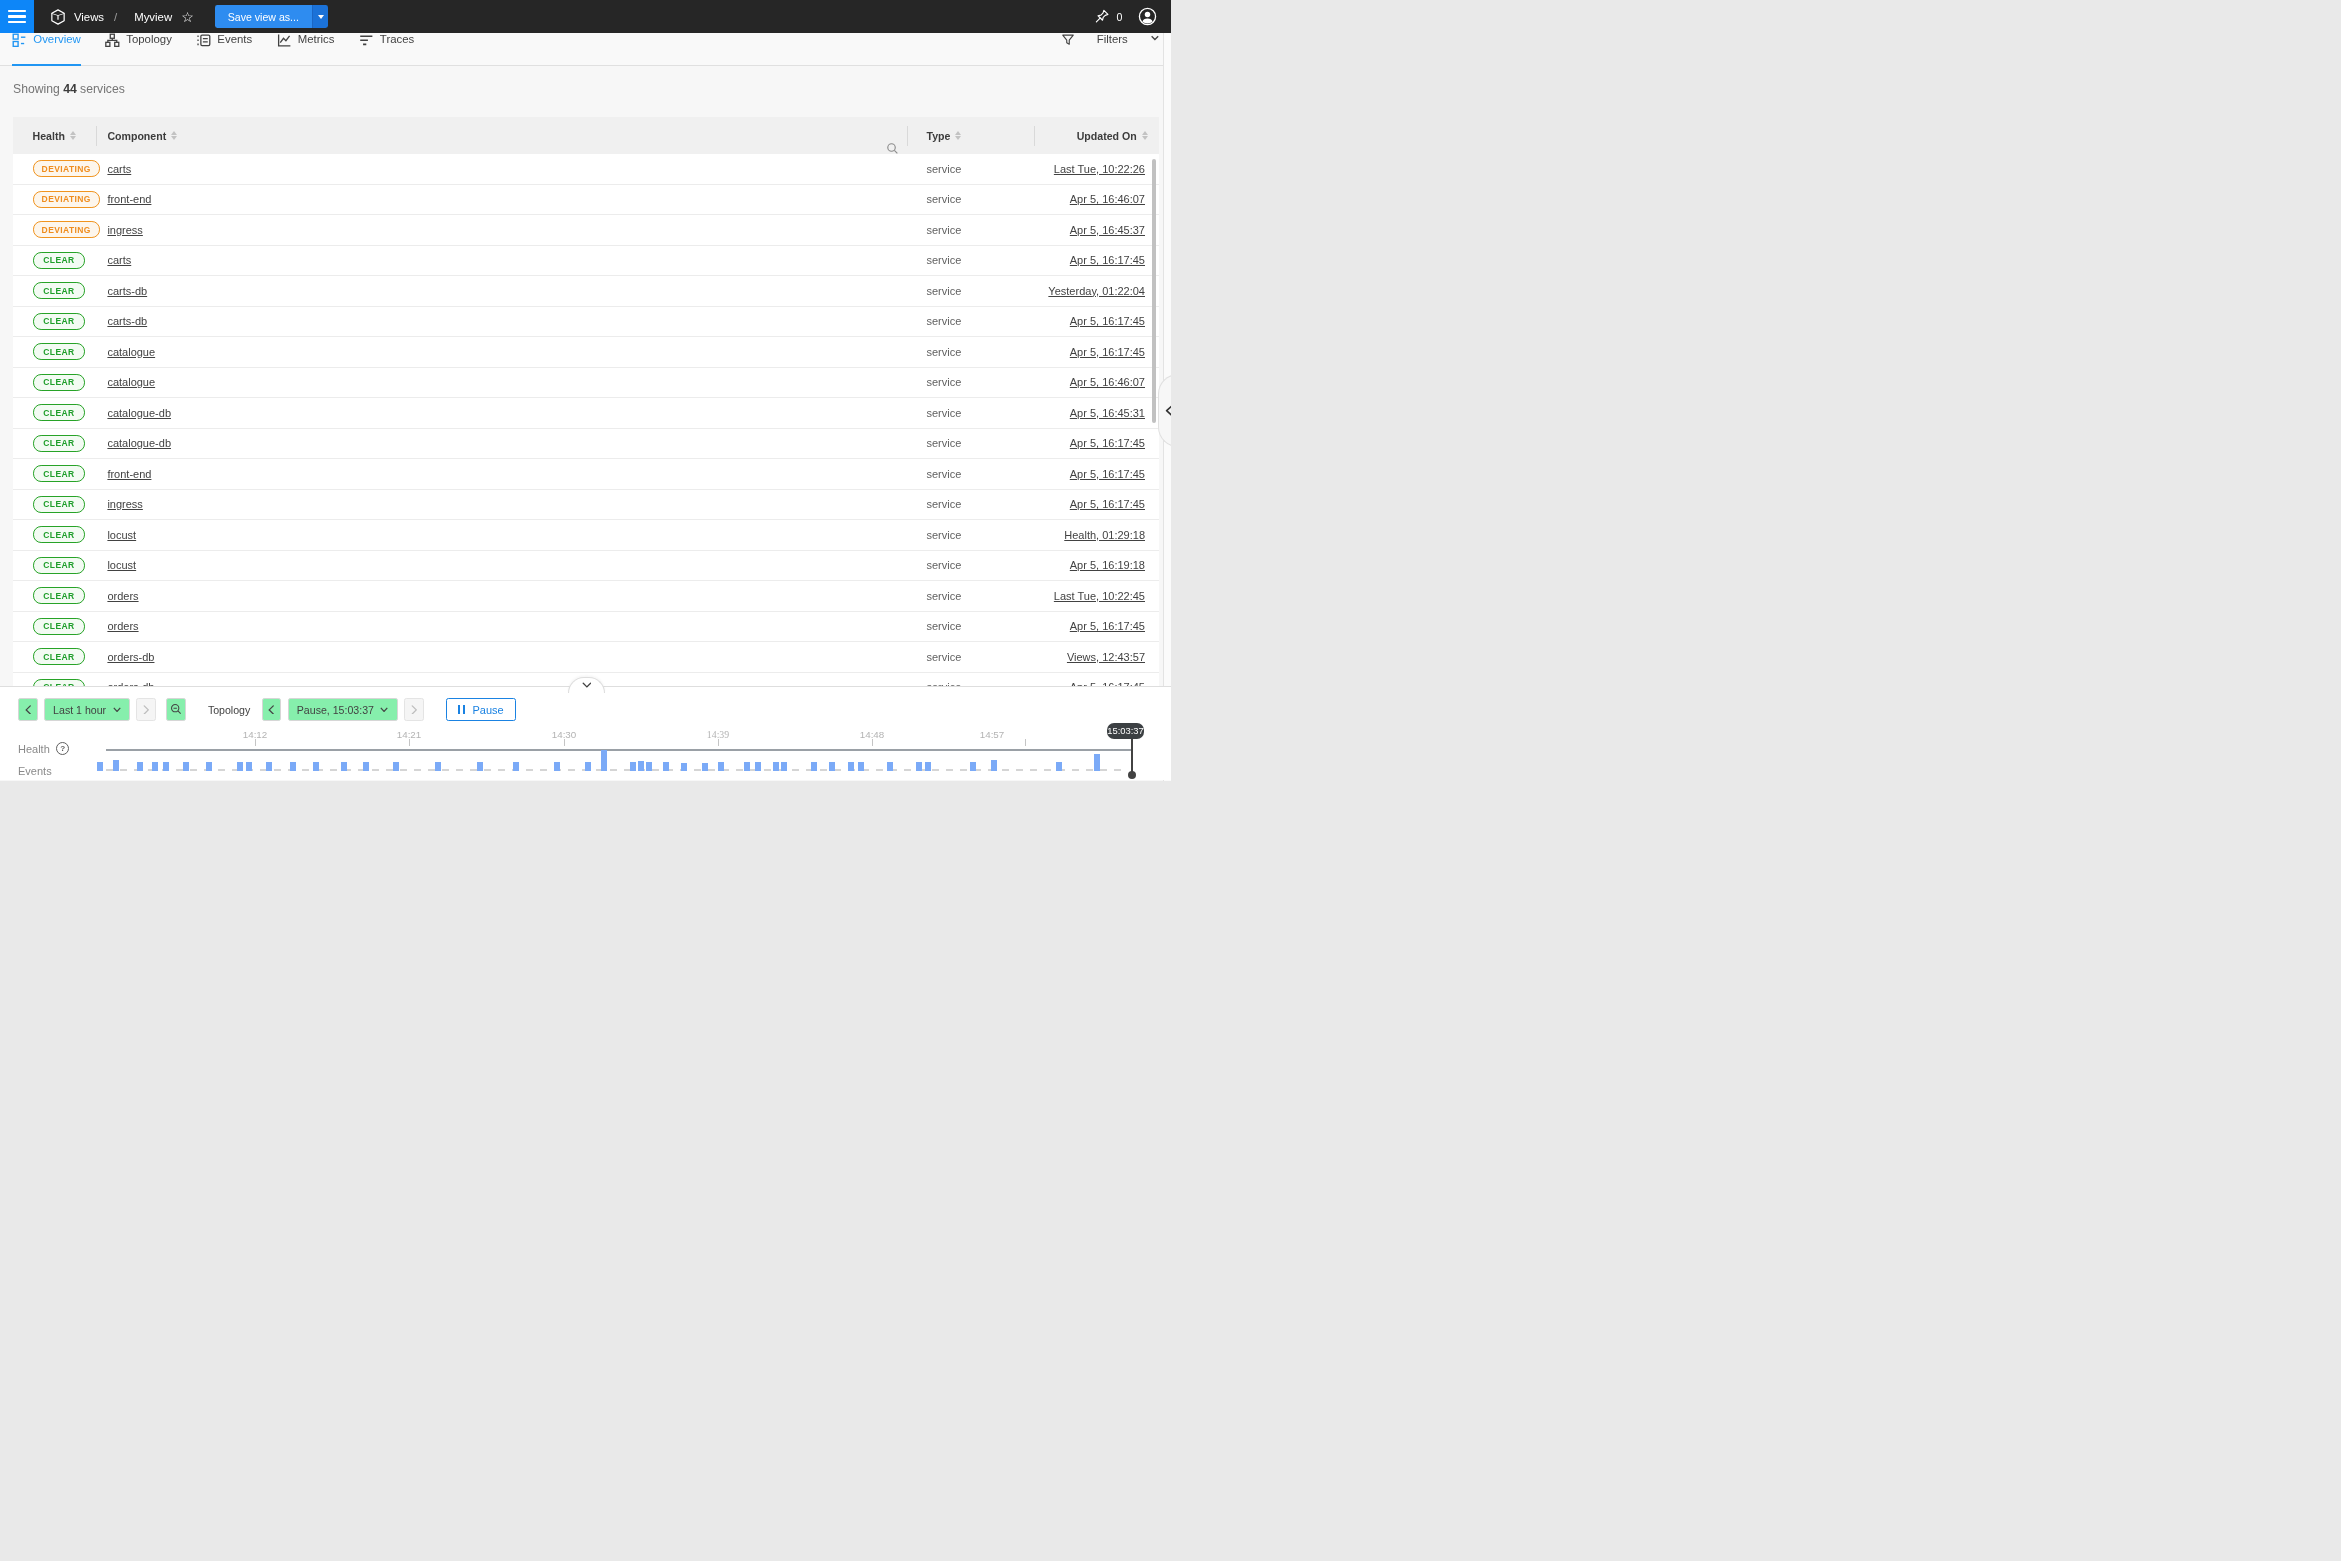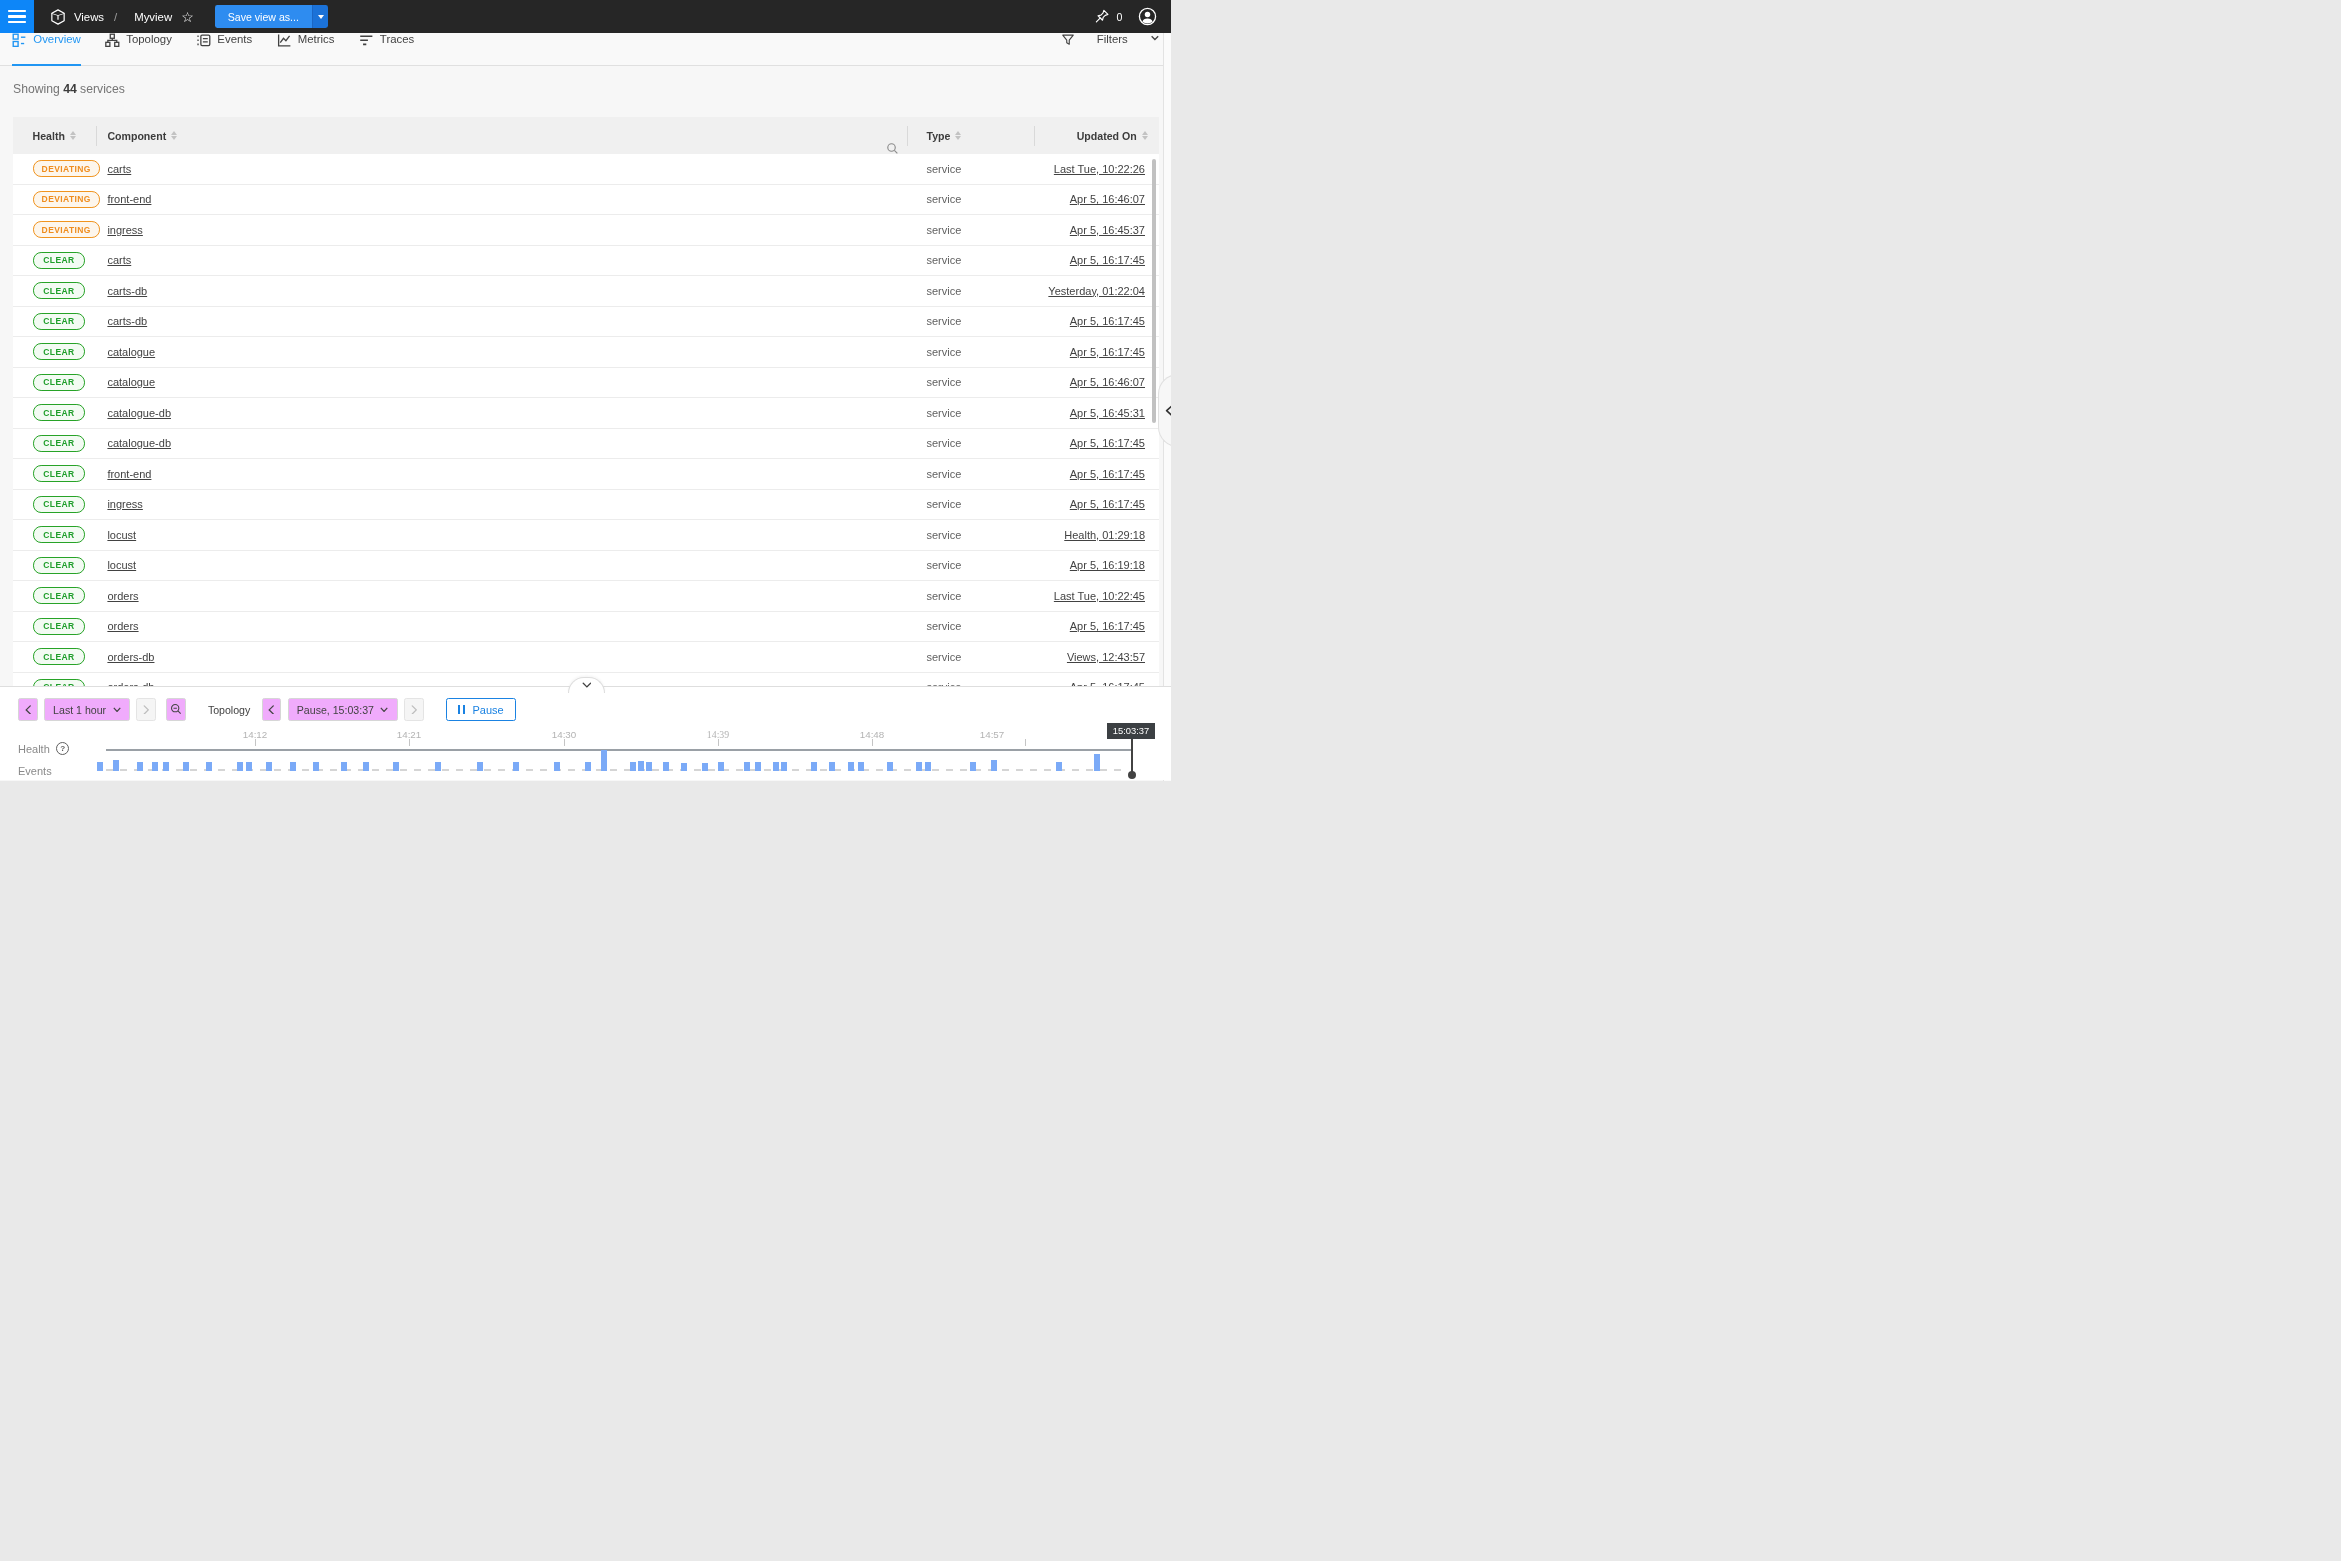--- a/index.html
+++ b/index.html
@@ -56,39 +56,39 @@
   .badge-deviating { color:#ef8d1f; border:1.2px solid #f0941f; background:#fdf6ec; }
   .badge-clear { color:#1e9e2a; border:1.2px solid #27a327; background:#f3fbf3; padding:2.4px 9.8px; }
   
   .vscroll { position:absolute; left:1152px; top:159px; width:4.1px; height:264px; background:#c1c1c1; border-radius:2.4px; }
   .right-strip { position:absolute; left:1163px; top:33px; width:8.1px; height:748px; background:#fbfbfb; border-left:0.8px solid #e3e3e3; }
   .panel-handle { position:absolute; left:1158px; top:374px; width:19.5px; height:73px; background:#f7f7f7; border:0.8px solid #e0e0e0; border-right:none; border-radius:37px 0 0 37px; display:flex; align-items:center; padding-left:5.7px; cursor:pointer; }
   
   .bottom { position:absolute; left:0; top:686px; width:1171px; height:94px; background:#fff; border-top:0.8px solid #dedede; }
   .expand-tab { position:absolute; left:568px; top:677px; width:37px; height:16.3px; background:#fff; border:0.8px solid #ddd; border-bottom:none; border-radius:18.7px 18.7px 0 0; display:flex; align-items:center; justify-content:center; box-shadow:0 -1.6px 2.4px rgba(0,0,0,0.04); cursor:pointer; }
   .controls { position:absolute; left:18px; top:698px; display:flex; align-items:center; height:23px; }
-  .cbtn { height:23px; background:#f0abfc; border:0.8px solid #d6d6d6; border-radius:2.4px; display:flex; align-items:center; justify-content:center; cursor:pointer; }
+  .cbtn { height:23px; background:#86efac; border:0.8px solid #d6d6d6; border-radius:2.4px; display:flex; align-items:center; justify-content:center; cursor:pointer; }
   .cbtn.sq { width:19.5px; }
   .cbtn.disabled { background:#f5f5f5; border-color:#e4e4e4; cursor:default; }
   .cbtn.drop { padding:0 8.1px; gap:6.5px; font-size:10.6px; color:#424242; }
   .toplabel { font-size:10.6px; color:#424242; }
   .pausebtn { height:23px; border:0.8px solid #1a82e2; border-radius:2.4px; background:#fff; color:#1a82e2; font-size:11px; display:flex; align-items:center; gap:7.3px; padding:0 11.4px; cursor:pointer; }
   .pause-ic { display:flex; gap:2.4px; }
   .pause-ic i { width:2.4px; height:9.8px; background:#1a82e2; }
   
   .tl-label { position:absolute; font-size:11px; color:#8a8a8a; display:flex; align-items:center; gap:6.5px; }
   .help { width:13px; height:13px; border:1.2px solid #5f5f5f; border-radius:50%; color:#5f5f5f; font-size:8.1px; font-weight:bold; display:inline-flex; align-items:center; justify-content:center; cursor:pointer; }
   .axis-tick-label { position:absolute; top:729px; font-size:9.8px; color:#b3b3b3; transform:translateX(-50%); }
   .axis-tick { position:absolute; top:739px; width:0.8px; height:7.3px; background:#c5c5c5; }
   .health-line { position:absolute; left:106px; top:749px; width:1026px; height:2.4px; background:#9aa0a6; }
   .events-dash { position:absolute; left:106px; top:769px; width:1021px; height:2.4px; background:repeating-linear-gradient(90deg,#d5d5d5 0 7.3px,transparent 7.3px 14px); }
   .bar { position:absolute; width:5.7px; background:#7baaf7; }
   .playhead-line { position:absolute; left:1131px; top:738px; width:1.6px; height:36px; background:#424242; }
   .playhead-dot { position:absolute; left:1128px; top:771px; width:8.1px; height:8.1px; border-radius:50%; background:#424242; }
-  .playhead-badge { position:absolute; left:1107px; top:723px; width:48px; height:15.5px; background:#3c4043; color:#fff; font-size:9.4px; border-radius:0; display:flex; align-items:center; justify-content:center; }
+  .playhead-badge { position:absolute; left:1107px; top:723px; width:37px; height:15.5px; background:#3c4043; color:#fff; font-size:9.4px; border-radius:7px; display:flex; align-items:center; justify-content:center; }
   svg { display:block; }
 </style>
 </head>
 <body>
 
 <div class="app">
 
   <header class="topbar">
     <div class="hamburger">
         <span></span>

